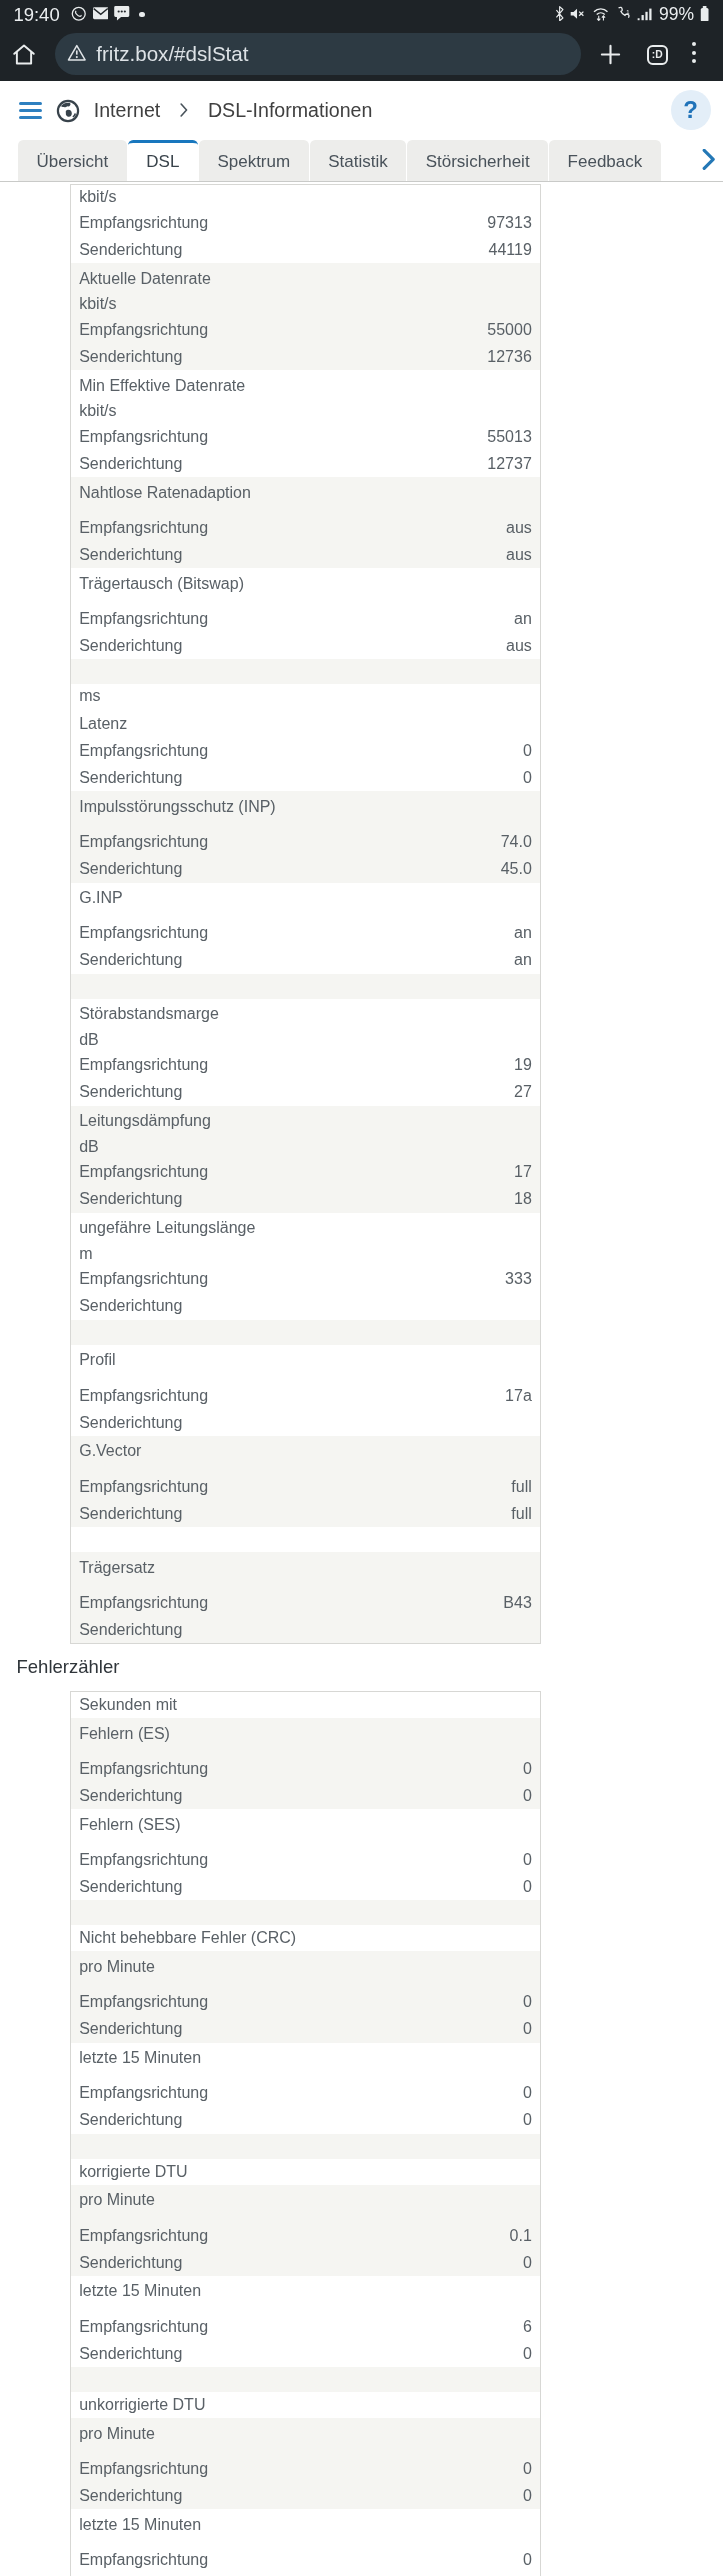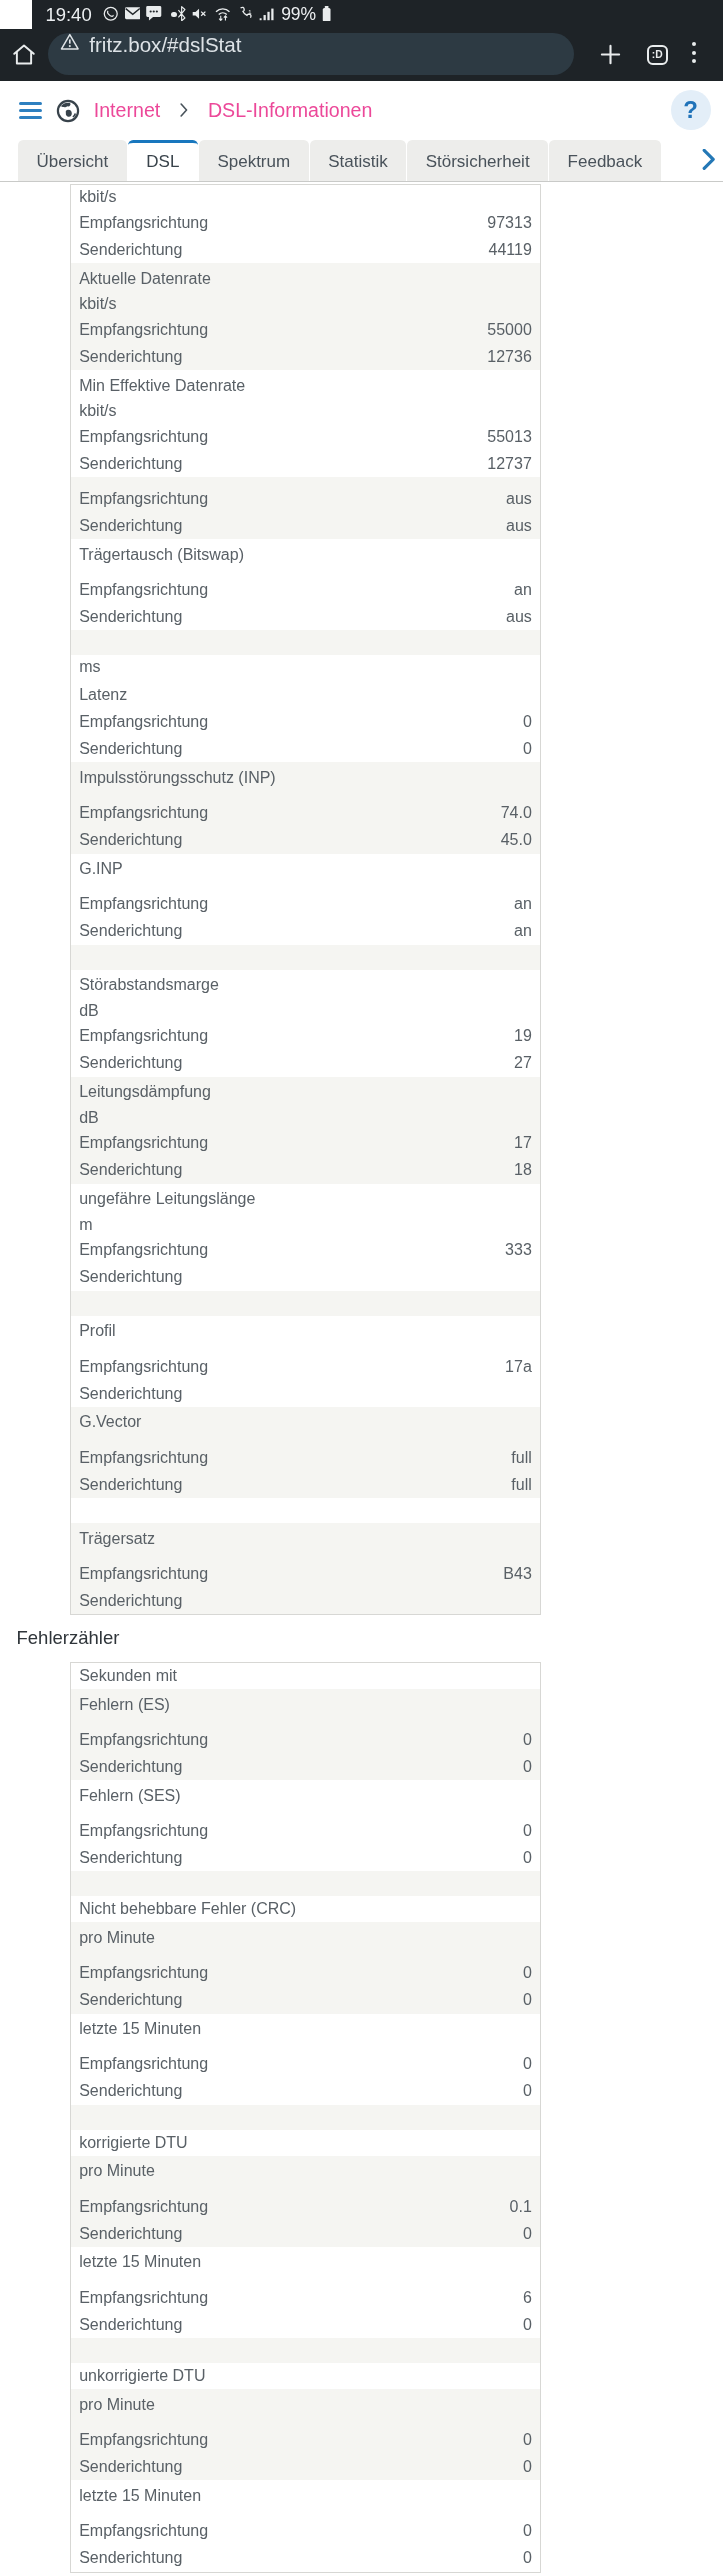--- a/index.html
+++ b/index.html
@@ -5,33 +5,33 @@
   html,body{margin:0;padding:0;}
   body{
     width:723px; min-height:2597px; position:relative;
     background:#ffffff;
     font-family:"Liberation Sans", sans-serif;
     -webkit-font-smoothing:antialiased;
   }
   
   .status-bar{
     height:29px; background:#1e2327; display:flex; align-items:center;
-    padding:0 13.4px; box-sizing:border-box;margin-left:32px;
+    justify-content:space-between; padding:0 13.4px; box-sizing:border-box;
   }
   .sb-left,.sb-right{display:flex; align-items:center; gap:6.2px;}
   .sb-time{color:#eceff1; font-size:18.5px; margin-right:5.2px;}
   .sb-batt-text{color:#eceff1; font-size:17.5px;}
   .notif-dot{width:5.7px; height:5.7px; border-radius:50%; background:#e9eced; margin-left:3.1px;}
   .toolbar{
     height:52px; background:#1e2327; position:relative;
   }
   .tb-home{position:absolute; left:12.4px; top:14.4px;}
   .url-pill{
-    position:absolute; left:48px; top:4.1px; width:526px; height:42px;
-    background:#2d3a43; border-radius:21px; display:flex; 
+    position:absolute; left:55px; top:4.1px; width:526px; height:42px;
+    background:#2d3a43; border-radius:21px; display:flex; align-items:center;
     padding-left:12.4px; box-sizing:border-box; gap:9.3px;
   }
   .url-text{color:#dde2e6; font-size:20.6px; white-space:nowrap;}
   .tb-plus{position:absolute; left:599px; top:14.4px;}
   .tab-counter{
     position:absolute; left:647px; top:15.5px; width:20.6px; height:20.6px;
     border:2.1px solid #e9eced; border-radius:5.7px; box-sizing:border-box;
     display:flex; align-items:center; justify-content:center;
     color:#e9eced; font-size:10.3px; font-weight:bold; letter-spacing:0px;
   }
@@ -39,21 +39,21 @@
   .tb-menu i{width:4.1px; height:4.1px; border-radius:50%; background:#e9eced; display:block;}
   
   .page-header{
     height:59px; background:#fff; display:flex; align-items:center;
     padding-left:19px; box-sizing:border-box; position:relative;
   }
   .hamburger{display:flex; flex-direction:column; gap:4.1px; width:23px; cursor:pointer;}
   .hamburger i{display:block; height:3.1px; border-radius:1.5px; background:#2e80c0;}
   .globe-wrap{margin-left:14.4px; display:flex; align-items:center;}
   .breadcrumb{display:flex; align-items:center; gap:20px; margin-left:13.4px;
-    color:#ec4899; font-size:19.6px;}
+    color:#404040; font-size:19.6px;}
   .help-btn{
     position:absolute; right:12.4px; top:8.8px; width:40px; height:40px; border-radius:50%;
     background:#e3eef8; color:#2073b9; font-size:24px; font-weight:bold;
     display:flex; align-items:center; justify-content:center; cursor:pointer;
   }
   
   .tab-bar{
     height:41px; border-bottom:0.5px solid #c9cac8; display:flex; align-items:stretch;
     padding-left:18px; gap:1px; position:relative; overflow:hidden; background:#fff;
   }
@@ -288,20 +288,23 @@
       <div class="trow g-data">
         <span>Empfangsrichtung</span>
         <span>55013</span>
       </div>
       <div class="trow g-data">
         <span>Senderichtung</span>
         <span>12737</span>
       </div>
     </div>
     <div class="tgroup bg-gray">
+      <div class="trow g-name">
+        <span>Nahtlose Ratenadaption</span>
+      </div>
       <div class="g-spacer"></div>
       <div class="trow g-data">
         <span>Empfangsrichtung</span>
         <span>aus</span>
       </div>
       <div class="trow g-data">
         <span>Senderichtung</span>
         <span>aus</span>
       </div>
     </div>

